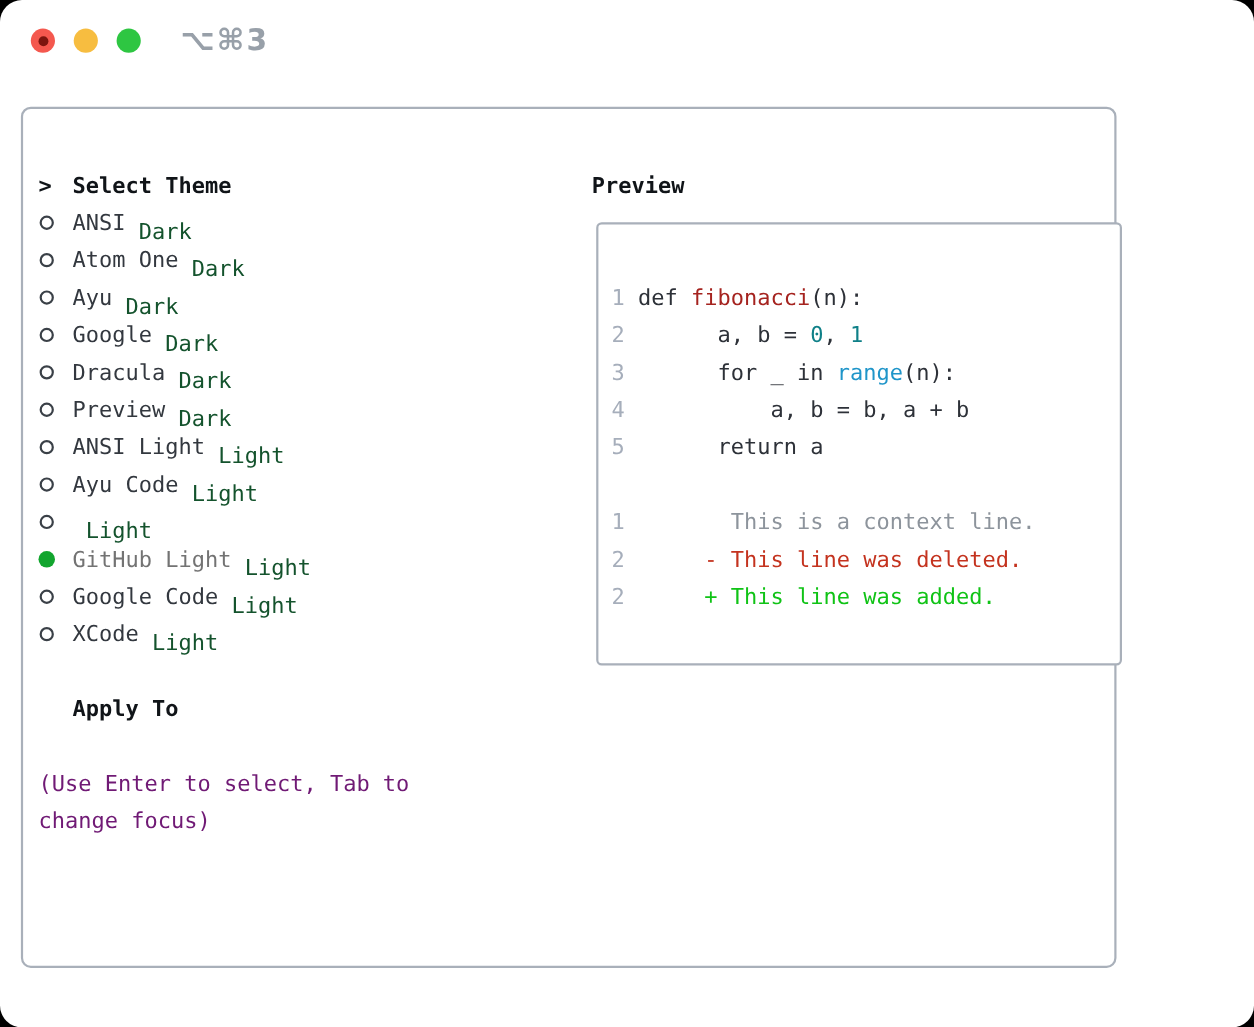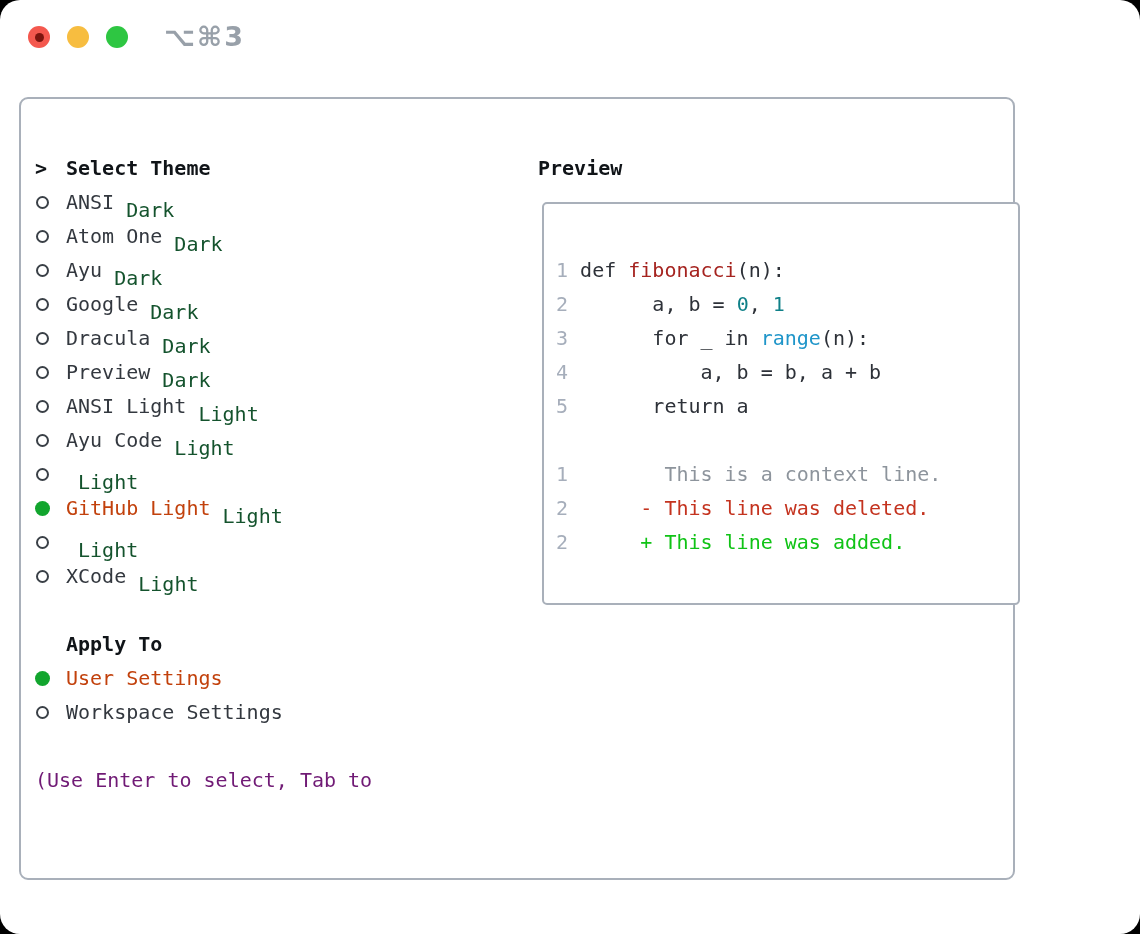--- a/index.html
+++ b/index.html
@@ -51,21 +51,21 @@
   .circle {
     width: 13px; height: 13px; border-radius: 50%;
     border: 2px solid #3a4047; box-sizing: border-box; margin-left: 1px;
   }
   .dot-selected {
     width: 15px; height: 15px; border-radius: 50%;
     background: #12a52e; margin-left: 0px;
   }
   .hdr { font-weight: 700; color: #101418; text-align: center; }
   .variant { color: #14532d; margin-top: 16px; }
-  .item-selected .name { color: #c2410c; text-align: center; }
+  .item-selected .name { color: #737373; text-align: center; }
   .help { color: #701a75; height: 34px; line-height: 34px; white-space: pre; }
   .spacer { height: 34px; }
   
   .preview-label {
     position: absolute; left: 481px; top: 52px; height: 34px; line-height: 34px;
     font-size: 20px; font-weight: 700; color: #101418; margin-left: 36px;
   }
   .preview-box {
     position: absolute; left: 489px; top: 103px;
     width: 478px; height: 403px;
@@ -111,35 +111,32 @@
           <div class="row"><span class="marker"><span class="circle"></span></span><span class="name">ANSI</span><span class="variant"> Dark</span></div>
           <div class="row"><span class="marker"><span class="circle"></span></span><span class="name">Atom One</span><span class="variant"> Dark</span></div>
           <div class="row"><span class="marker"><span class="circle"></span></span><span class="name">Ayu</span><span class="variant"> Dark</span></div>
           <div class="row"><span class="marker"><span class="circle"></span></span><span class="name">Google</span><span class="variant"> Dark</span></div>
           <div class="row"><span class="marker"><span class="circle"></span></span><span class="name">Dracula</span><span class="variant"> Dark</span></div>
           <div class="row"><span class="marker"><span class="circle"></span></span><span class="name">Preview</span><span class="variant"> Dark</span></div>
           <div class="row"><span class="marker"><span class="circle"></span></span><span class="name">ANSI Light</span><span class="variant"> Light</span></div>
           <div class="row"><span class="marker"><span class="circle"></span></span><span class="name">Ayu Code</span><span class="variant"> Light</span></div>
           <div class="row"><span class="marker"><span class="circle"></span></span><span class="variant"> Light</span></div>
           <div class="row item-selected"><span class="marker"><span class="dot-selected"></span></span><span class="name">GitHub Light</span><span class="variant"> Light</span></div>
-          <div class="row"><span class="marker"><span class="circle"></span></span><span class="variant"> Light</span></div>
+          <div class="row"><span class="marker"><span class="circle"></span></span><span class="name">Google Code</span><span class="variant"> Light</span></div>
           <div class="row"><span class="marker"><span class="circle"></span></span><span class="name">XCode</span><span class="variant"> Light</span></div>
         </div>
       <div class="spacer"></div>
       <div class="row">
         <span class="marker"></span>
         <span class="hdr">Apply To</span>
       </div>
-      <div id="apply-list">
-          <div class="row item-selected"><span class="marker"><span class="dot-selected"></span></span><span class="name">User Settings</span></div>
-          <div class="row"><span class="marker"><span class="circle"></span></span><span class="name">Workspace Settings</span></div>
-        </div>
       <div class="spacer"></div>
       <div id="help-text">
           <div class="help">(Use Enter to select, Tab to</div>
+          <div class="help">change focus)</div>
         </div>
     </div>
 
     <div class="preview-label">Preview</div>
 
     <div class="preview-box">
       <div class="code" id="code-block"><div class="code-line"><span class="ln">1</span><span class="pl"> def </span><span class="fn">fibonacci</span><span class="pl">(n):</span></div><div class="code-line"><span class="ln">2</span><span class="pl">       a, b = </span><span class="num">0</span><span class="pl">, </span><span class="num">1</span></div><div class="code-line"><span class="ln">3</span><span class="pl">       for _ in </span><span class="bi">range</span><span class="pl">(n):</span></div><div class="code-line"><span class="ln">4</span><span class="pl">           a, b = b, a + b</span></div><div class="code-line"><span class="ln">5</span><span class="pl">       return a</span></div><div class="code-line">&nbsp;</div><div class="code-line"><span class="ln">1</span><span class="ctx">        This is a context line.</span></div><div class="code-line"><span class="ln">2</span><span class="del">      - This line was deleted.</span></div><div class="code-line"><span class="ln">2</span><span class="add">      + This line was added.</span></div></div>
     </div>
 
   </div>

